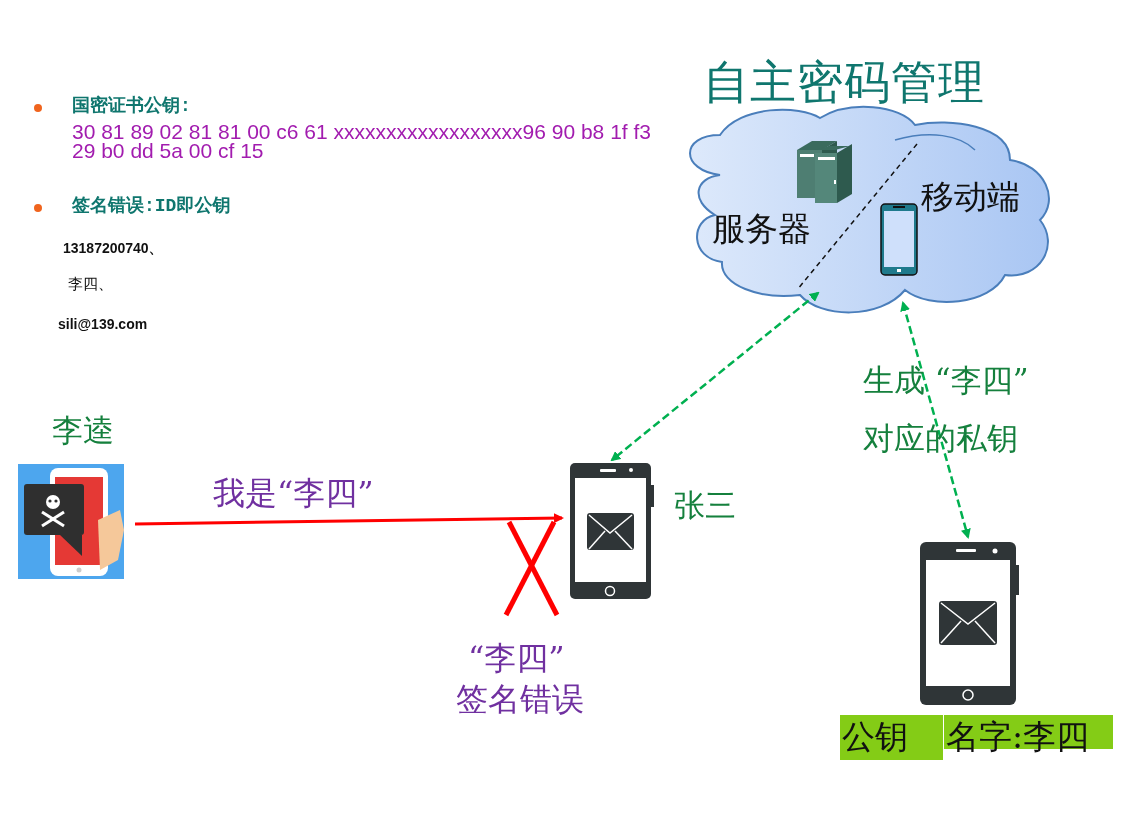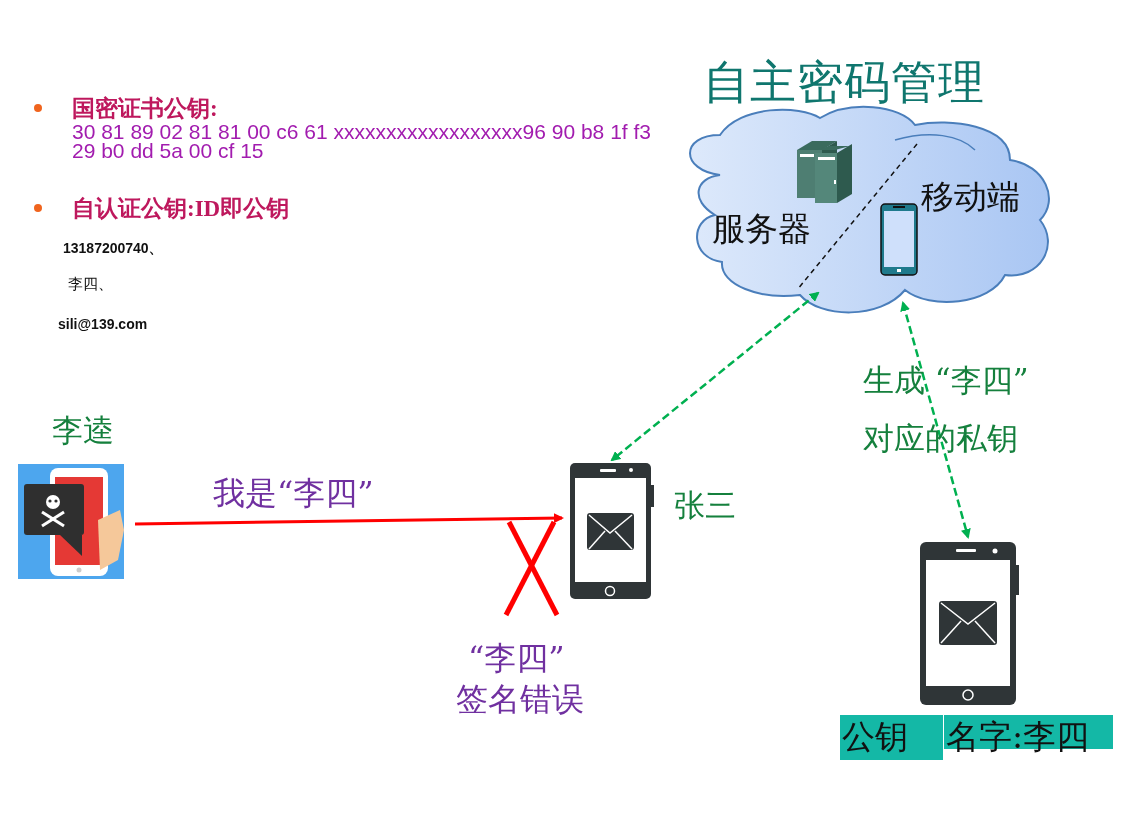--- a/index.html
+++ b/index.html
@@ -1,40 +1,40 @@
 <!DOCTYPE html>
 <html><head>
 <meta charset="utf-8">
 <style>
   html, body { margin:0; padding:0; background:#ffffff; }
   body { width:1140px; height:823px; position:relative; overflow:hidden;
          font-family:"DejaVu Serif", serif; }
   .abs { position:absolute; }
   .bullet { position:absolute; width:8px; height:8px; border-radius:50%; background:#f0641e; }
-  .orange-title { color:#be185d; font-family:Liberation Serif, serif; font-weight:bold; font-size:23px; white-space:nowrap; }
+  .orange-title { color:#0f766e; font-family:Liberation Mono, monospace; font-weight:bold; font-size:18px; white-space:nowrap; }
   .hex { color:#a21caf; font-family:"Liberation Sans", sans-serif; font-weight:normal; font-size:21px; line-height:19px; white-space:nowrap; }
   .idline { color:#111; font-family:"Liberation Sans", sans-serif; font-weight:bold; font-size:14px; white-space:nowrap; }
   .idline-cn { color:#111; font-family:"DejaVu Serif", serif; font-size:15px; white-space:nowrap; }
   .big-title { font-size:46px; color:#0f766e; white-space:nowrap; letter-spacing:1px; }
   .cloud-label { font-size:33px; color:#111; white-space:nowrap; }
   .black-label { font-size:31px; color:#15803d; white-space:nowrap; }
   .purple { color:#7030a0; font-size:32px; white-space:nowrap; }
-  .keybox { position:absolute; background:#14b8a6; color:#111; font-size:33px; line-height:44px; white-space:nowrap; text-align:left; }
+  .keybox { position:absolute; background:#84cc16; color:#111; font-size:33px; line-height:44px; white-space:nowrap; text-align:left; }
   svg { position:absolute; left:0; top:0; }
 </style>
 </head>
 <body>
 
 <div class="bullet" style="left:34px; top:104px;"></div>
 <div class="abs orange-title" style="left:72px; top:93px;">国密证书公钥:</div>
 <div class="abs hex" style="left:72px; top:122px;">30 81 89 02 81 81 00 c6 61 xxxxxxxxxxxxxxxxxx96 90 b8 1f f3</div>
 <div class="abs hex" style="left:72px; top:141px;">29 b0 dd 5a 00  cf 15</div>
 
 <div class="bullet" style="left:34px; top:204px;"></div>
-<div class="abs orange-title" style="left:72px; top:193px;">自认证公钥:ID即公钥</div>
+<div class="abs orange-title" style="left:72px; top:193px;">签名错误:ID即公钥</div>
 <div class="abs idline" style="left:63px; top:240px;">13187200740、</div>
 <div class="abs idline-cn" style="left:68px; top:275px;">李四、</div>
 <div class="abs idline" style="left:58px; top:316px;">sili@139.com</div>
 
 <svg width="1140" height="823" viewBox="0 0 1140 823">
   <defs>
     <linearGradient id="cloudGrad" x1="0" y1="0" x2="1" y2="0">
       <stop offset="0" stop-color="#dde9fb"></stop>
       <stop offset="1" stop-color="#a9c6f3"></stop>
     </linearGradient>

